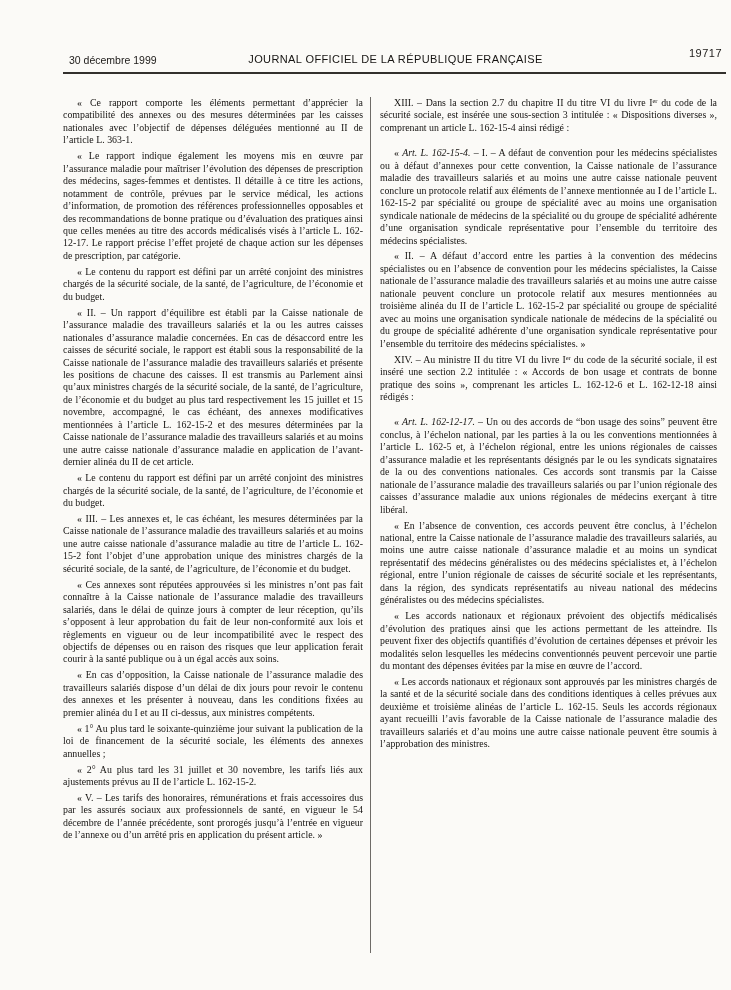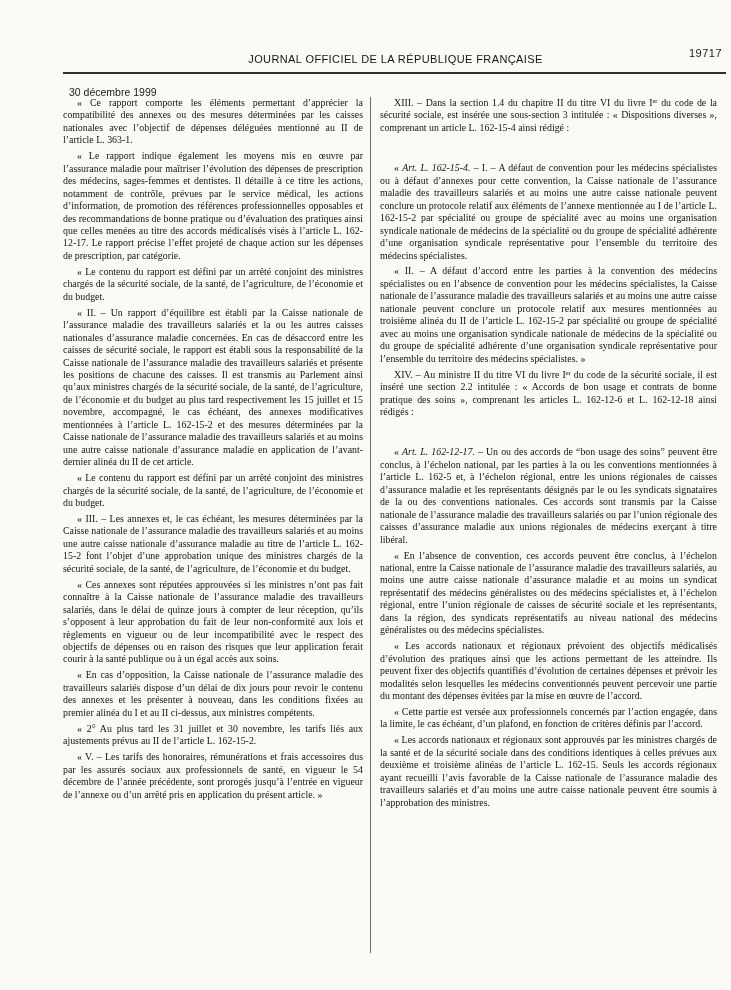--- a/index.html
+++ b/index.html
@@ -9,21 +9,21 @@
     height: 990px;
     margin: 0 auto;
     background: #fbfaf7;
     overflow: hidden;
     color: #171513;
   }
   
   .hdr-date {
     position: absolute; top: 54px; left: 69px;
     font: 10.5px "Liberation Sans", sans-serif;
-    color: #1c1a18; white-space: nowrap; margin-top: 32px;
+    color: #1c1a18; white-space: nowrap;
   }
   .hdr-title {
     position: absolute; top: 53px; left: 100px; right: 40px;
     text-align: center;
     font: 11px "Liberation Sans", sans-serif;
     letter-spacing: 0.4px;
     color: #161412; white-space: nowrap;
   }
   .hdr-num {
     position: absolute; top: 47px; right: 9px;
@@ -50,21 +50,21 @@
   .col-left  { width: 300px; }
   .col-right { flex: 1; }
   .col-divider {
     width: 1px; height: 856px;
     background: #6e6b67;
     margin-left: 7px; margin-right: 9px;
     flex: 0 0 1px;
   }
   .para { margin: 3.5px 0 0; text-indent: 14px; }
   .para:first-child { margin-top: 0; }
-  .para.gap-large { margin-top: 28px; font-family: Liberation Serif, serif; }
+  .para.gap-large { margin-top: 13px; font-family: Liberation Serif, serif; }
   .it { font-style: italic; }
   .para sup { font-size: 0.65em; line-height: 0; vertical-align: 0.45em; }
 </style>
 </head>
 <body>
 
 <div class="page">
 
   <div class="hdr-date">30 décembre 1999</div>
   <div class="hdr-title">JOURNAL OFFICIEL DE LA RÉPUBLIQUE FRANÇAISE</div>
@@ -74,30 +74,30 @@
   <div class="columns">
     <div class="col col-left">
         <p class="para"><span>« Ce rapport comporte les éléments permettant d’apprécier la compatibilité des annexes ou des mesures déterminées par les caisses nationales avec l’objectif de dépenses déléguées mentionné au II de l’article L. 363-1.</span></p>
         <p class="para"><span>« Le rapport indique également les moyens mis en œuvre par l’assurance maladie pour maîtriser l’évolution des dépenses de prescription des médecins, sages-femmes et dentistes. Il détaille à ce titre les actions, notamment de contrôle, prévues par le service médical, les actions d’information, de promotion des références professionnelles opposables et des recommandations de bonne pratique ou d’évaluation des pratiques ainsi que celles menées au titre des accords médicalisés visés à l’article L. 162-12-17. Le rapport précise l’effet projeté de chaque action sur les dépenses de prescription, par catégorie.</span></p>
         <p class="para"><span>« Le contenu du rapport est défini par un arrêté conjoint des ministres chargés de la sécurité sociale, de la santé, de l’agriculture, de l’économie et du budget.</span></p>
         <p class="para"><span>« II. – Un rapport d’équilibre est établi par la Caisse nationale de l’assurance maladie des travailleurs salariés et la ou les autres caisses nationales d’assurance maladie concernées. En cas de désaccord entre les caisses de sécurité sociale, le rapport est établi sous la responsabilité de la Caisse nationale de l’assurance maladie des travailleurs salariés et présente les positions de chacune des caisses. Il est transmis au Parlement ainsi qu’aux ministres chargés de la sécurité sociale, de la santé, de l’agriculture, de l’économie et du budget au plus tard respectivement les 15 juillet et 15 novembre, accompagné, le cas échéant, des annexes modificatives mentionnées à l’article L. 162-15-2 et des mesures déterminées par la Caisse nationale de l’assurance maladie des travailleurs salariés et au moins une autre caisse nationale d’assurance maladie en application de l’avant-dernier alinéa du II de cet article.</span></p>
         <p class="para"><span>« Le contenu du rapport est défini par un arrêté conjoint des ministres chargés de la sécurité sociale, de la santé, de l’agriculture, de l’économie et du budget.</span></p>
         <p class="para"><span>« III. – Les annexes et, le cas échéant, les mesures déterminées par la Caisse nationale de l’assurance maladie des travailleurs salariés et au moins une autre caisse nationale d’assurance maladie au titre de l’article L. 162-15-2 font l’objet d’une approbation unique des ministres chargés de la sécurité sociale, de la santé, de l’agriculture, de l’économie et du budget.</span></p>
         <p class="para"><span>« Ces annexes sont réputées approuvées si les ministres n’ont pas fait connaître à la Caisse nationale de l’assurance maladie des travailleurs salariés, dans le délai de quinze jours à compter de leur réception, qu’ils s’opposent à leur approbation du fait de leur non-conformité aux lois et règlements en vigueur ou de leur incompatibilité avec le respect des objectifs de dépenses ou en raison des risques que leur application ferait courir à la santé publique ou à un égal accès aux soins.</span></p>
         <p class="para"><span>« En cas d’opposition, la Caisse nationale de l’assurance maladie des travailleurs salariés dispose d’un délai de dix jours pour revoir le contenu des annexes et les présenter à nouveau, dans les conditions fixées au premier alinéa du I et au II ci-dessus, aux ministres compétents.</span></p>
+        <p class="para"><span>« 1° Au plus tard le soixante-quinzième jour suivant la publication de la loi de financement de la sécurité sociale, les éléments des annexes annuelles ;</span></p>
         <p class="para"><span>« 2° Au plus tard les 31 juillet et 30 novembre, les tarifs liés aux ajustements prévus au II de l’article L. 162-15-2.</span></p>
         <p class="para"><span>« V. – Les tarifs des honoraires, rémunérations et frais accessoires dus par les assurés sociaux aux professionnels de santé, en vigueur le 54 décembre de l’année précédente, sont prorogés jusqu’à l’entrée en vigueur de l’annexe ou d’un arrêté pris en application du présent article. »</span></p>
       </div>
     <div class="col-divider"></div>
     <div class="col col-right">
-        <p class="para"><span>XIII. – Dans la section 1.4 du chapitre II du titre VI du livre I</span><sup>er</sup><span> du code de la sécurité sociale, est insérée une sous-section 3 intitulée : « Dispositions diverses », comprenant un article L. 162-15-4 ainsi rédigé :</span></p>
+        <p class="para"><span>XIII. – Dans la section 2.7 du chapitre II du titre VI du livre I</span><sup>er</sup><span> du code de la sécurité sociale, est insérée une sous-section 3 intitulée : « Dispositions diverses », comprenant un article L. 162-15-4 ainsi rédigé :</span></p>
         <p class="para gap-large"><span>« </span><span class="it">Art. L. 162-15-4.</span><span> – I. – A défaut de convention pour les médecins spécialistes ou à défaut d’annexes pour cette convention, la Caisse nationale de l’assurance maladie des travailleurs salariés et au moins une autre caisse nationale peuvent conclure un protocole relatif aux éléments de l’annexe mentionnée au I de l’article L. 162-15-2 par spécialité ou groupe de spécialité avec au moins une organisation syndicale nationale de médecins de la spécialité ou du groupe de spécialité adhérente d’une organisation syndicale représentative pour l’ensemble du territoire des médecins spécialistes.</span></p>
         <p class="para"><span>« II. – A défaut d’accord entre les parties à la convention des médecins spécialistes ou en l’absence de convention pour les médecins spécialistes, la Caisse nationale de l’assurance maladie des travailleurs salariés et au moins une autre caisse nationale peuvent conclure un protocole relatif aux mesures mentionnées au troisième alinéa du II de l’article L. 162-15-2 par spécialité ou groupe de spécialité avec au moins une organisation syndicale nationale de médecins de la spécialité ou du groupe de spécialité adhérente d’une organisation syndicale représentative pour l’ensemble du territoire des médecins spécialistes. »</span></p>
         <p class="para"><span>XIV. – Au ministre II du titre VI du livre I</span><sup>er</sup><span> du code de la sécurité sociale, il est inséré une section 2.2 intitulée : « Accords de bon usage et contrats de bonne pratique des soins », comprenant les articles L. 162-12-6 et L. 162-12-18 ainsi rédigés :</span></p>
         <p class="para gap-large"><span>« </span><span class="it">Art. L. 162-12-17.</span><span> – Un ou des accords de “bon usage des soins” peuvent être conclus, à l’échelon national, par les parties à la ou les conventions mentionnées à l’article L. 162-5 et, à l’échelon régional, entre les unions régionales de caisses d’assurance maladie et les représentants désignés par le ou les syndicats signataires de la ou des conventions nationales. Ces accords sont transmis par la Caisse nationale de l’assurance maladie des travailleurs salariés ou par l’union régionale des caisses d’assurance maladie aux unions régionales de médecins exerçant à titre libéral.</span></p>
         <p class="para"><span>« En l’absence de convention, ces accords peuvent être conclus, à l’échelon national, entre la Caisse nationale de l’assurance maladie des travailleurs salariés, au moins une autre caisse nationale d’assurance maladie et au moins un syndicat représentatif des médecins généralistes ou des médecins spécialistes et, à l’échelon régional, entre l’union régionale de caisses de sécurité sociale et les représentants, dans la région, des syndicats représentatifs au niveau national des médecins généralistes ou des médecins spécialistes.</span></p>
         <p class="para"><span>« Les accords nationaux et régionaux prévoient des objectifs médicalisés d’évolution des pratiques ainsi que les actions permettant de les atteindre. Ils peuvent fixer des objectifs quantifiés d’évolution de certaines dépenses et prévoir les modalités selon lesquelles les médecins conventionnés peuvent percevoir une partie du montant des dépenses évitées par la mise en œuvre de l’accord.</span></p>
-        <p class="para"><span>« Cette partie est versée aux professionnels concernés par l’action engagée, dans la limite, le cas échéant, d’un plafond, en fonction de critères définis par l’accord.</span></p>
         <p class="para"><span>« Les accords nationaux et régionaux sont approuvés par les ministres chargés de la santé et de la sécurité sociale dans des conditions identiques à celles prévues aux deuxième et troisième alinéas de l’article L. 162-15. Seuls les accords régionaux ayant recueilli l’avis favorable de la Caisse nationale de l’assurance maladie des travailleurs salariés et d’au moins une autre caisse nationale peuvent être soumis à l’approbation des ministres.</span></p>
       </div>
   </div>
 
 </div>
 
 </body></html>

